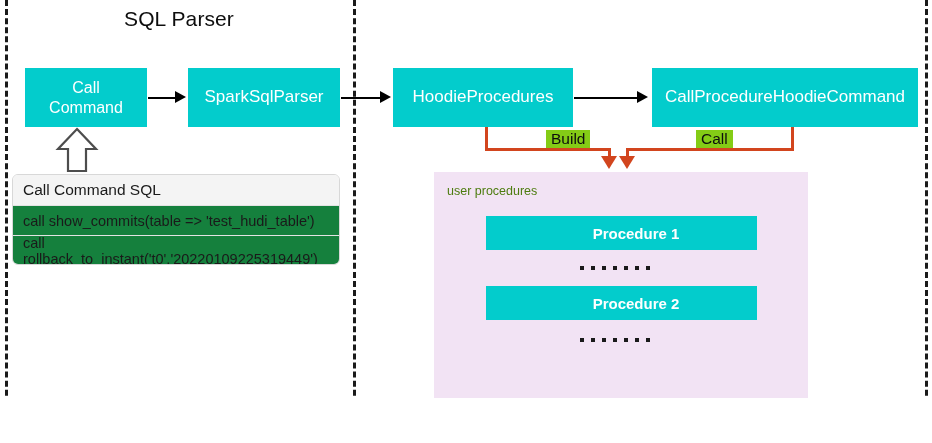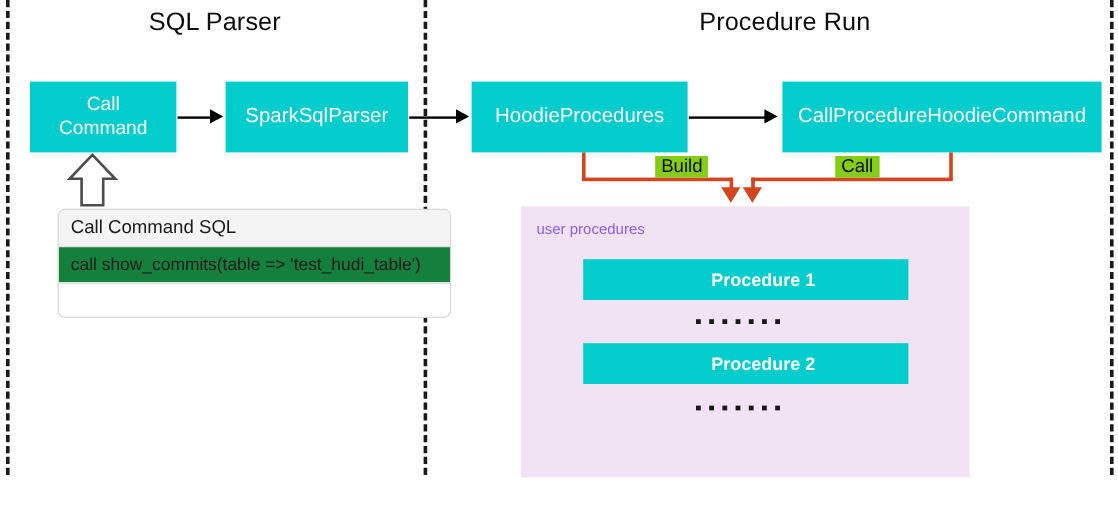--- a/index.html
+++ b/index.html
@@ -71,21 +71,20 @@
     border-bottom: 6.5px solid transparent;
     border-left: 11px solid #000000;
   }
   .sql-table {
     position: absolute;
     border: 1px solid #d8d8d8;
     border-radius: 6px;
     background: #ffffff;
     box-sizing: border-box;
     overflow: hidden;
-    margin-left: 36px;
   }
   .sql-row {
     box-sizing: border-box;
     padding: 0 10px;
     display: flex;
     align-items: center;
     font-size: 14.5px;
     color: #1a1a1a;
     border-bottom: 1px solid #e3e3e3;
     background: #15803d;
@@ -95,21 +94,21 @@
     font-size: 15.5px;
   }
   .sql-row.last { border-bottom: none; }
   .panel {
     position: absolute;
     background: #f2e3f4;
   }
   .panel-label {
     position: absolute;
     font-size: 12.5px;
-    color: #8b5cf6;
+    color: #4d7c0f;
   }
   .dots {
     position: absolute;
     display: flex;
     gap: 7px;
     align-items: center;
   }
   .dots span {
     width: 4px;
     height: 4px;
@@ -149,21 +148,20 @@
 </head>
 <body>
 
 <div id="canvas">
 
   <div class="vdash" style="left:5px; height:432px;"></div>
   <div class="vdash" style="left:353px; height:432px;"></div>
   <div class="vdash" style="left:925px; height:432px;"></div>
 
   <div class="section-title" style="left:60px; top:7px; width:238px;">SQL Parser</div>
-  <div class="section-title" style="left:510px; top:7px; width:288px;">Procedure Run</div>
 
   <div class="teal-box small" style="left:25px; top:68px; width:122px; height:59px;">
     <div style="display:flex;flex-direction:column;align-items:center;">
       <span>Call</span>
       <span>Command</span>
     </div>
   </div>
 
   <div class="teal-box" style="left:188px; top:68px; width:152px; height:59px;">
     <span>SparkSqlParser</span>
@@ -201,20 +199,21 @@
 
   <div class="up-arrow" style="left:55px; top:127px;">
     <svg width="44" height="46" viewBox="0 0 44 46">
       <polygon points="22,2 41,22 31,22 31,44 13,44 13,22 3,22" fill="#ffffff" stroke="#4d4d4d" stroke-width="2.2"></polygon>
     </svg>
   </div>
 
   <div class="sql-table" style="left:12px; top:174px; width:328px; height:91px;">
     <div class="sql-row header" style="height:31px;">Call Command SQL</div>
     <div class="sql-row" style="height:30px;">call show_commits(table =&gt; 'test_hudi_table')</div>
+    <div class="sql-row last" style="height:29px;">call rollback_to_instant('t0','20220109225319449')</div>
   </div>
 
   <div class="panel" style="left:434px; top:172px; width:374px; height:247px;"></div>
   <div class="panel-label" style="left:447px; top:184px;">user procedures</div>
 
   <div class="proc-box" style="left:486px; top:216px; width:271px; height:34px;">
     <span>Procedure 1</span>
   </div>
 
   <div class="dots" style="left:580px; top:266px;">

